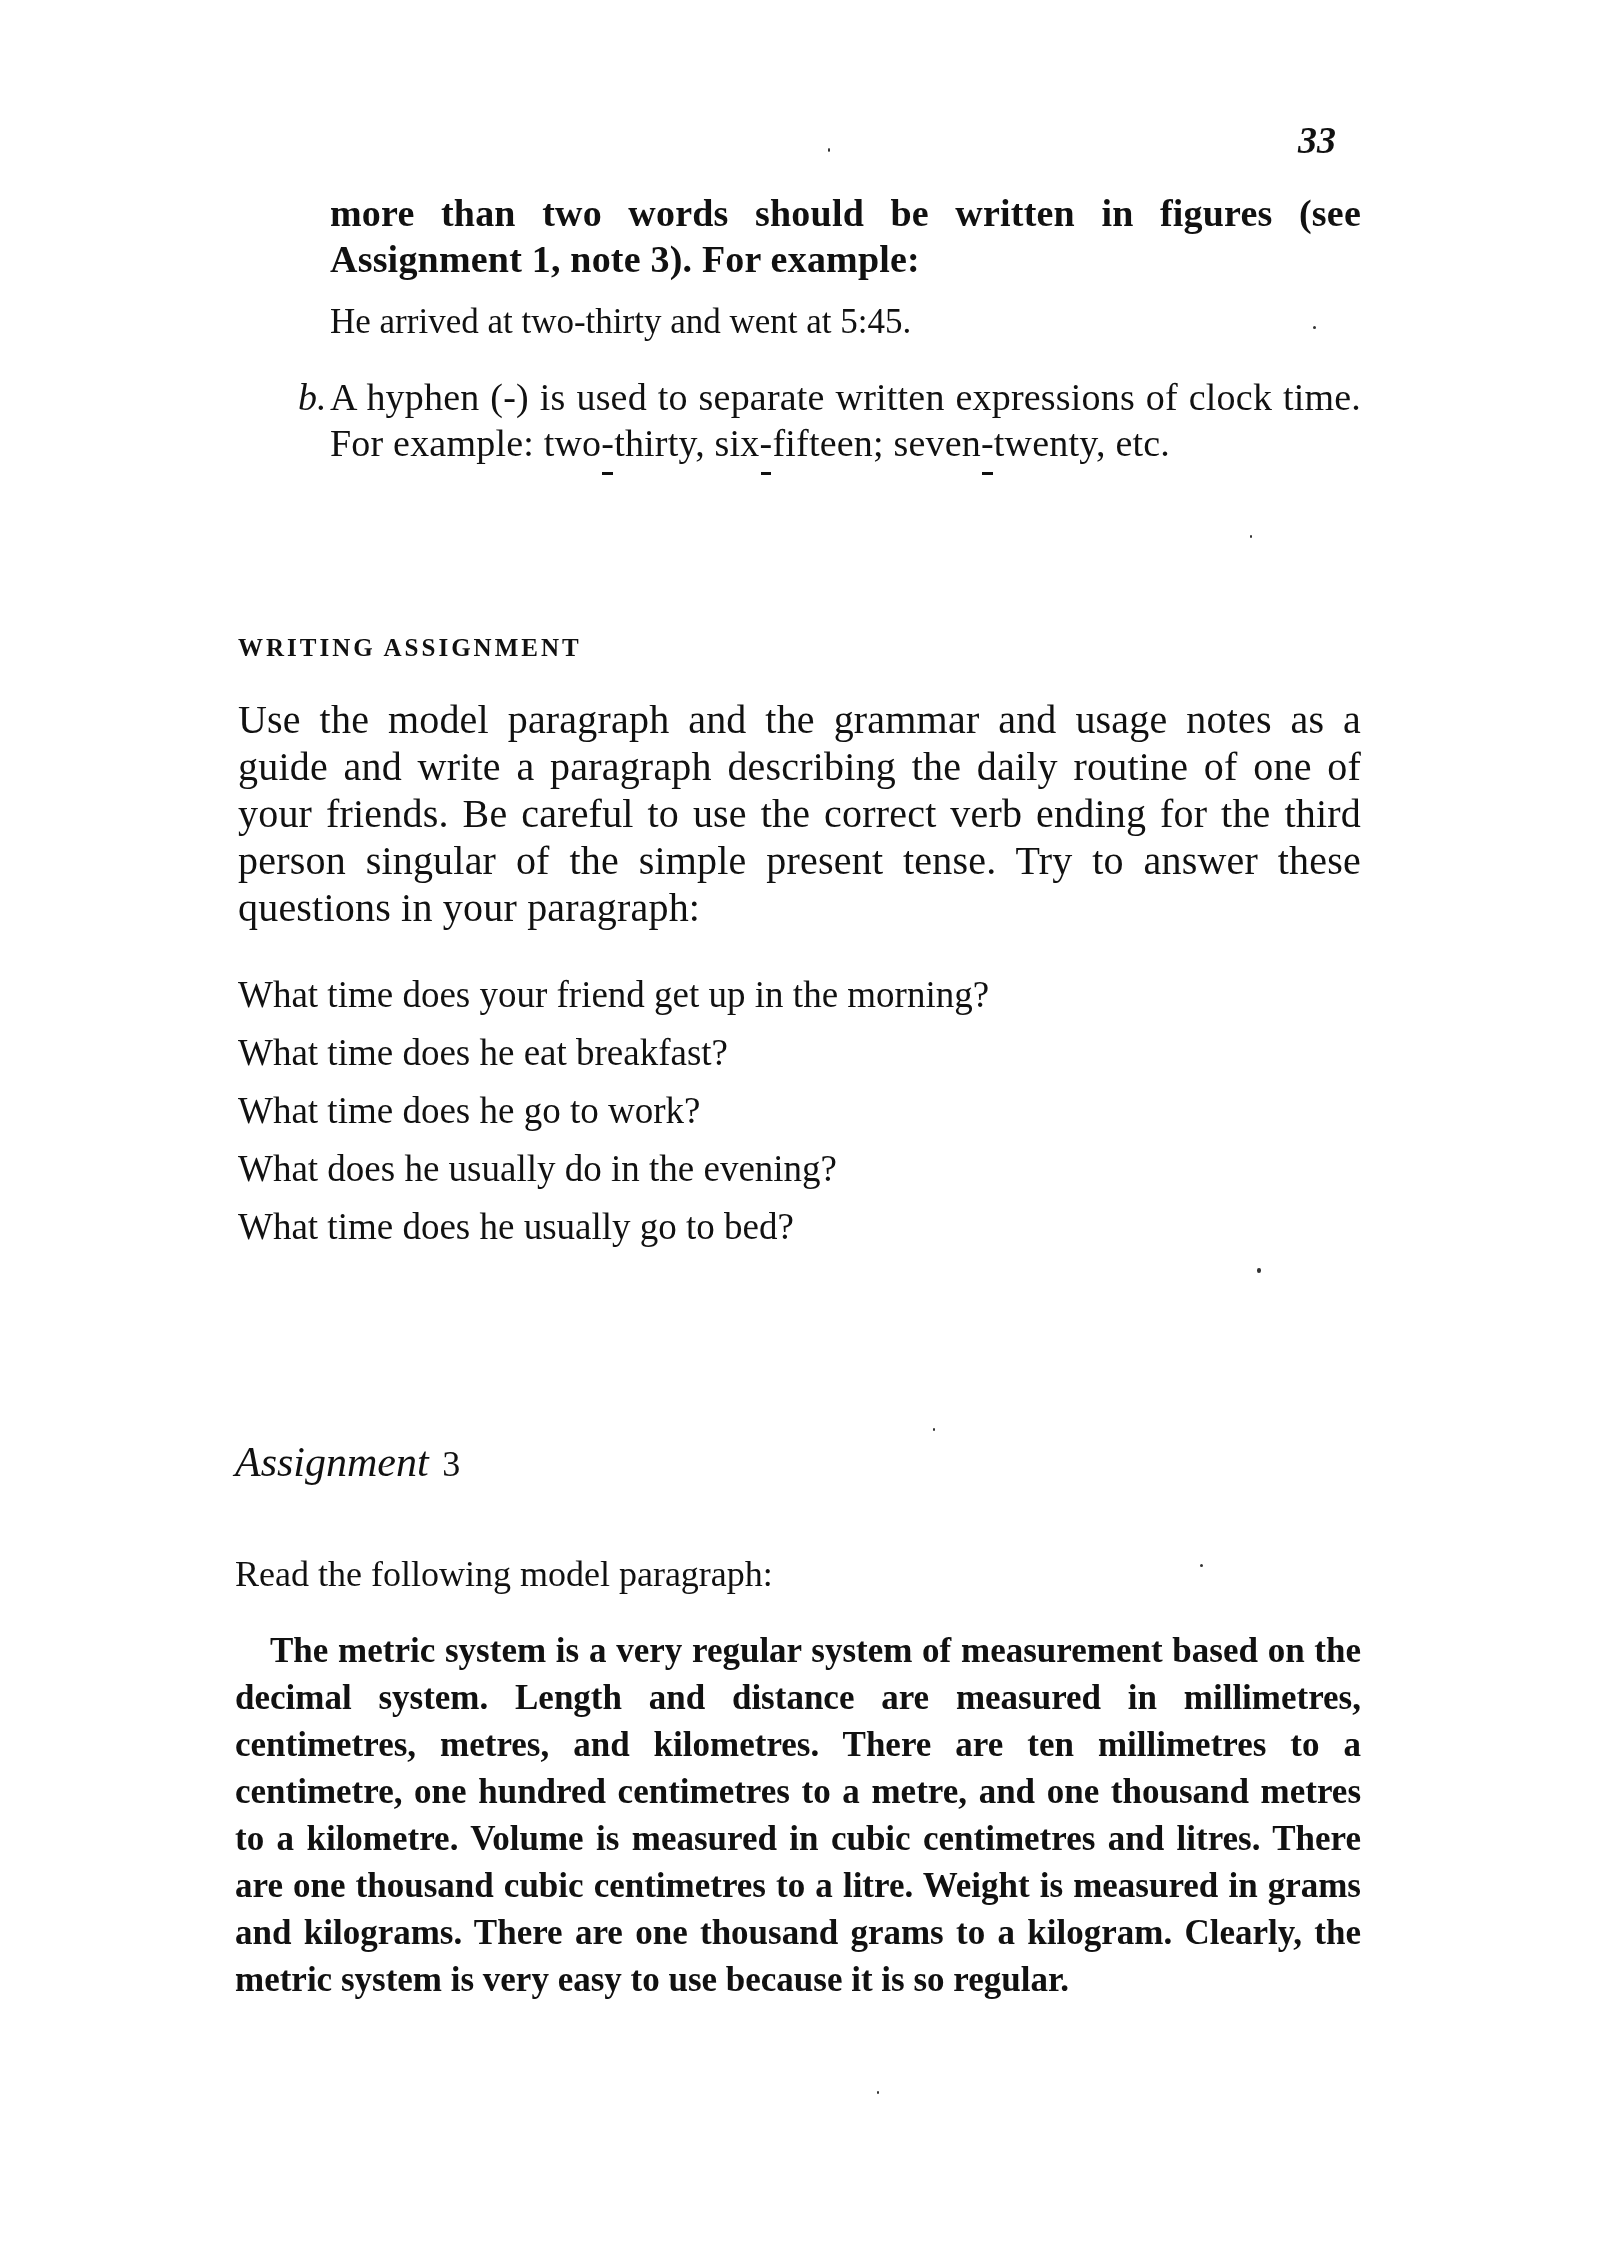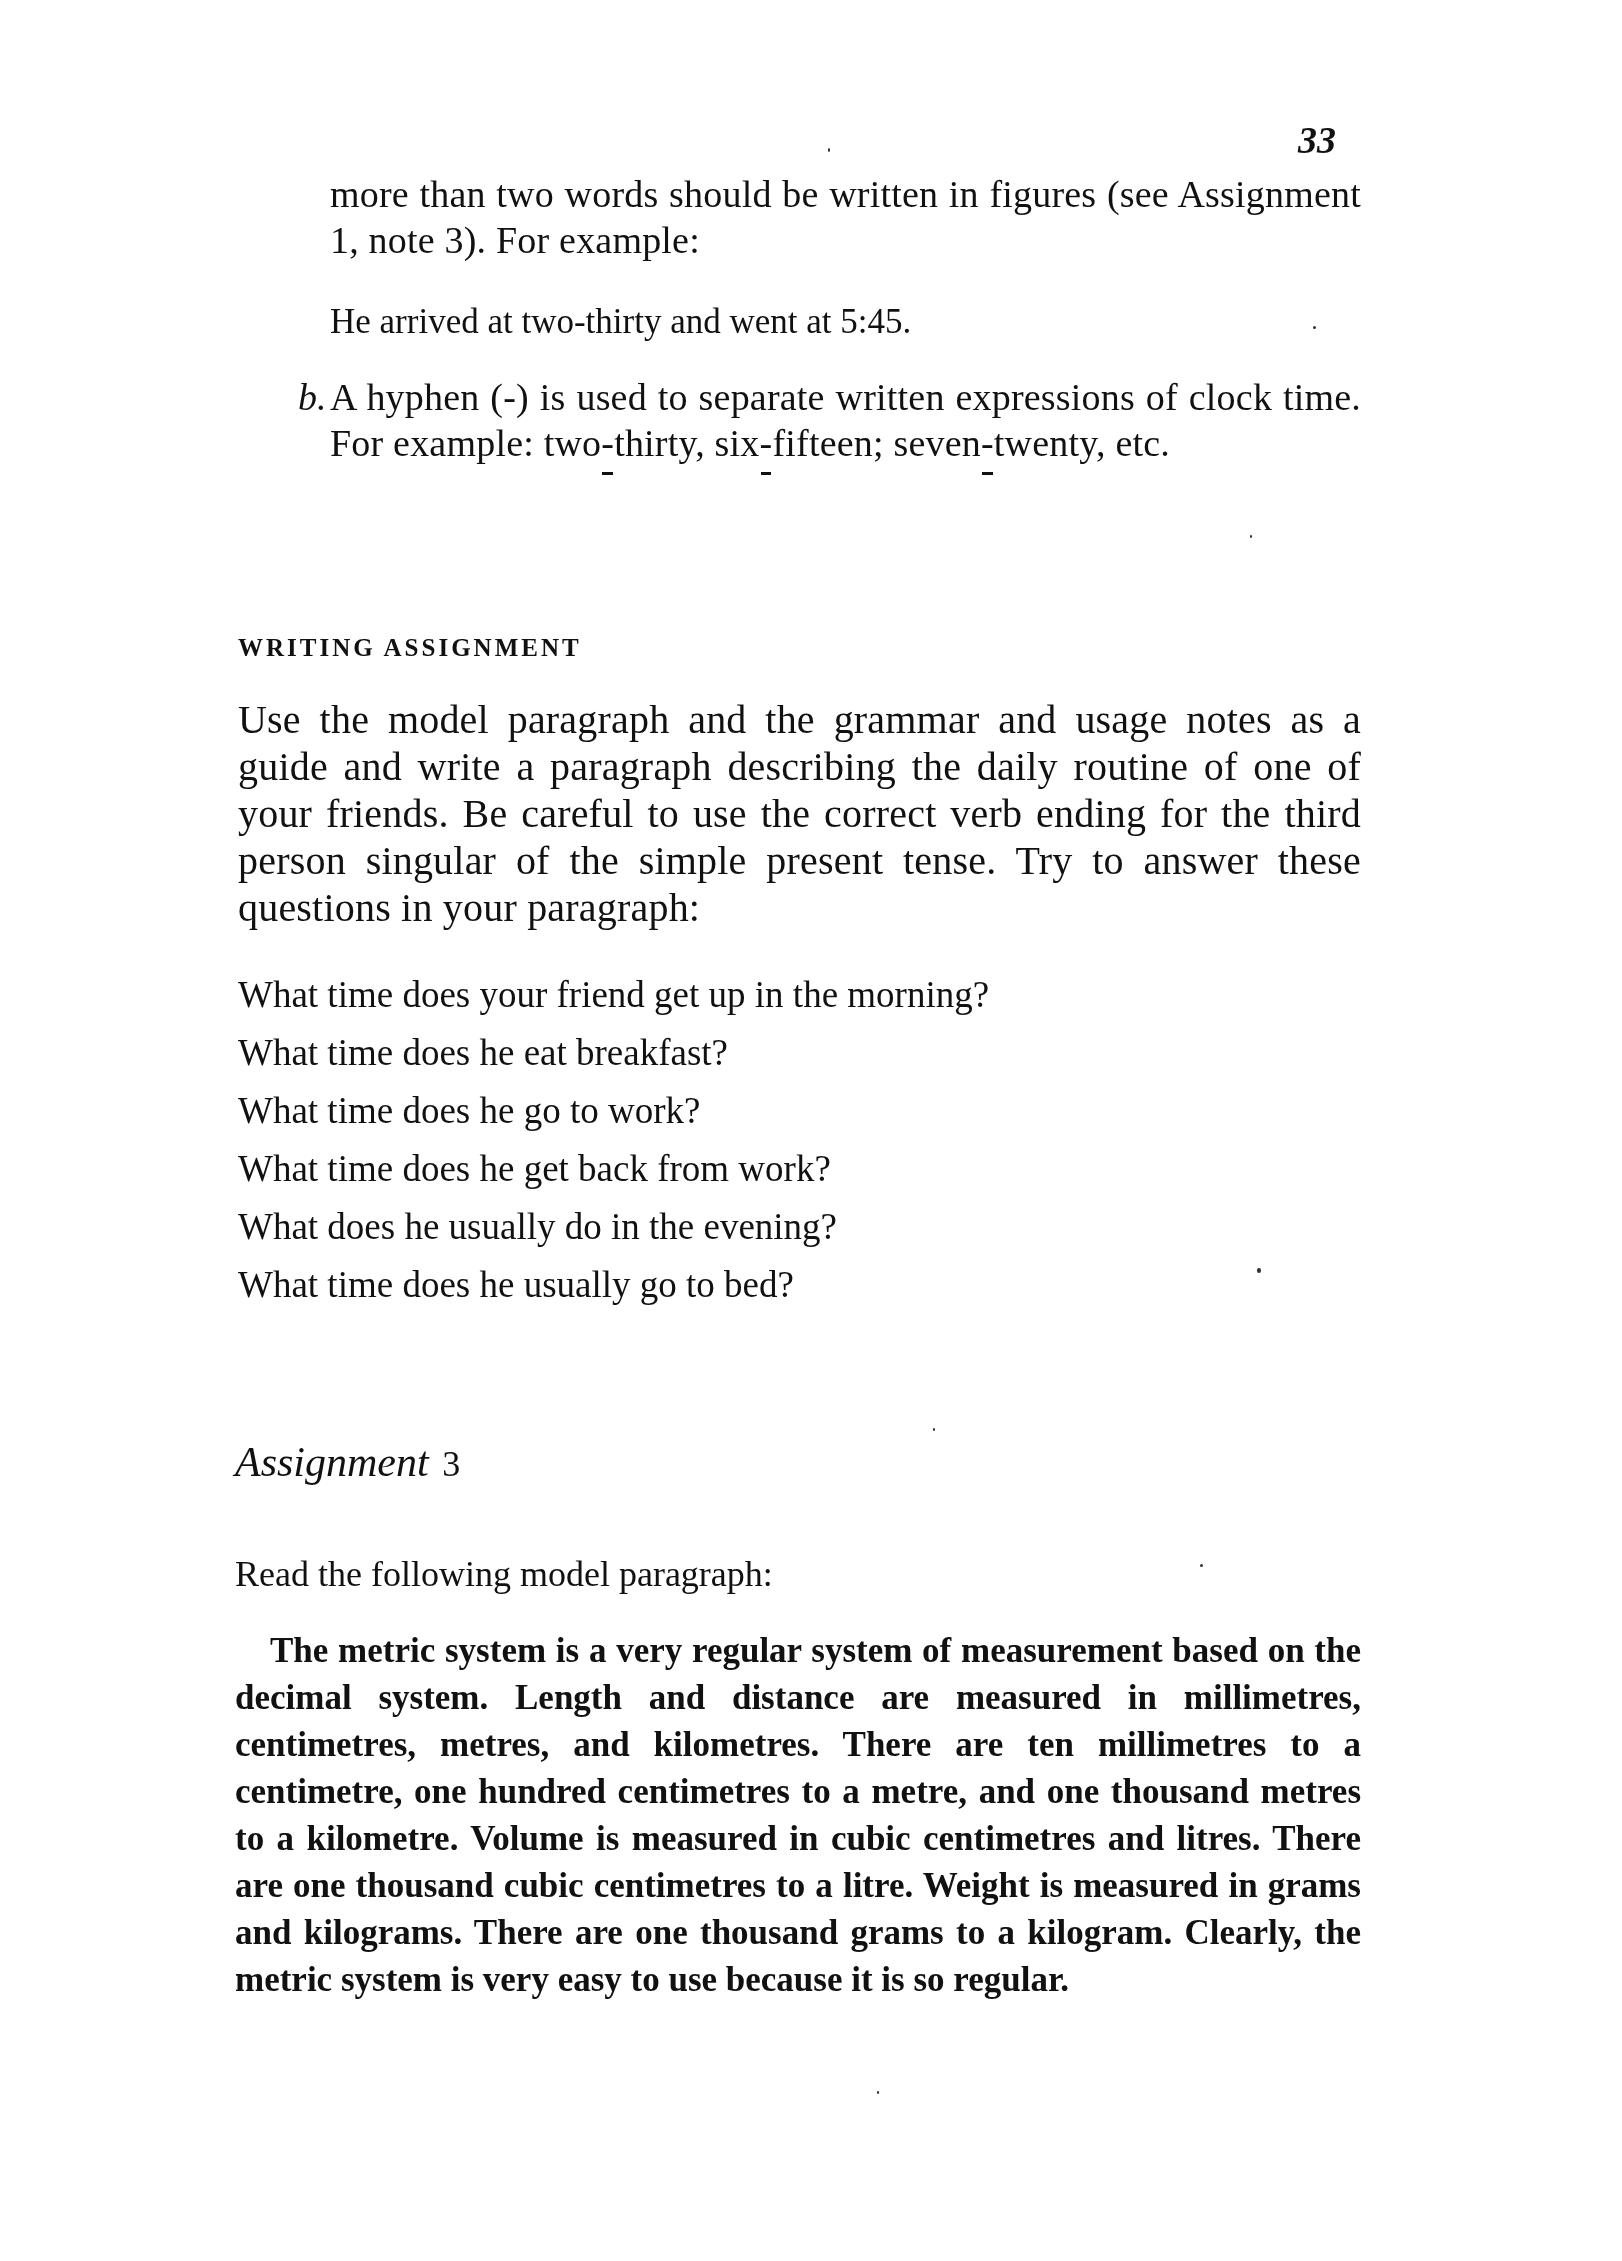--- a/index.html
+++ b/index.html
@@ -33,22 +33,23 @@
     .text {
       font-size: 38px;
       line-height: 46px;
       text-align: justify;
       text-align-last: left;
       letter-spacing: 0.2px;
     }
     .block-continuation {
       position: absolute;
       left: 330px;
-      top: 171px;
+      top: 190px;
       width: 1031px;
+      font-weight: bold;
     }
     .example-line {
       position: absolute;
       left: 330px;
       top: 301px;
       font-size: 35px;
       line-height: 42px;
     }
     .note-b {
       position: absolute;
@@ -171,21 +172,20 @@
   </div>
 
   <div class="section-heading">WRITING ASSIGNMENT</div>
 
   <p class="text writing-body" style="margin:0;">Use the model paragraph and the grammar and usage notes as a guide and write a paragraph describing the daily routine of one of your friends. Be careful to use the correct verb ending for the third person singular of the simple present tense. Try to answer these questions in your paragraph:</p>
 
   <ul class="questions">
     <li>What time does your friend get up in the morning?</li>
     <li>What time does he eat breakfast?</li>
     <li>What time does he go to work?</li>
-    <li>What time does he get back from work?</li>
     <li>What does he usually do in the evening?</li>
     <li>What time does he usually go to bed?</li>
   </ul>
 
   <div class="assignment-title">
     <span class="label">Assignment</span><span class="num">3</span>
   </div>
 
   <div class="read-prompt">Read the following model paragraph:</div>
 

